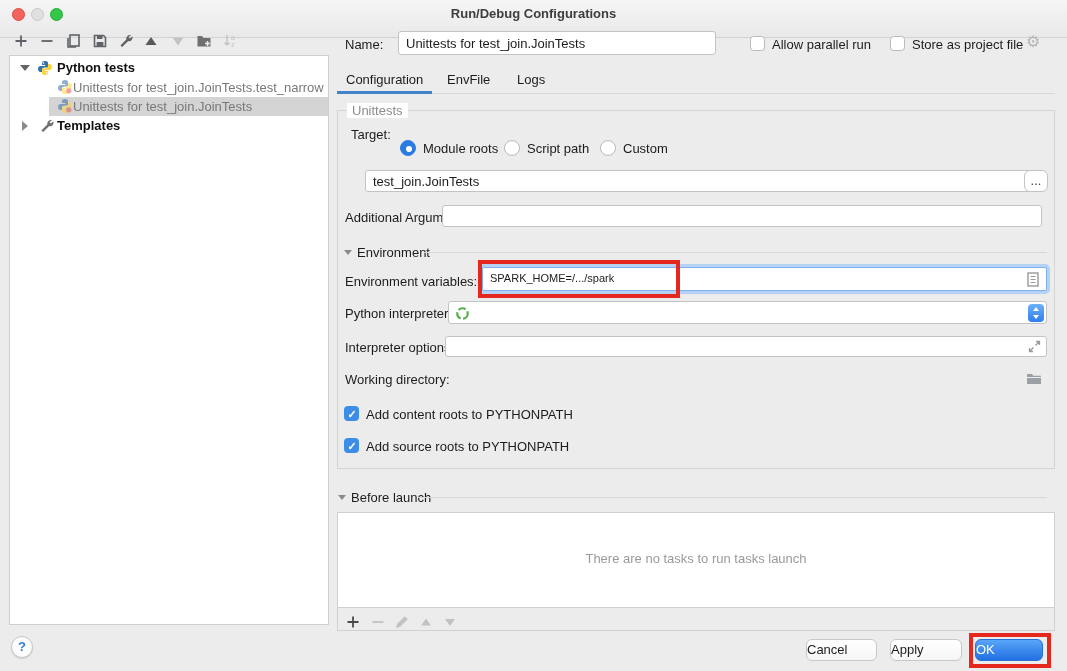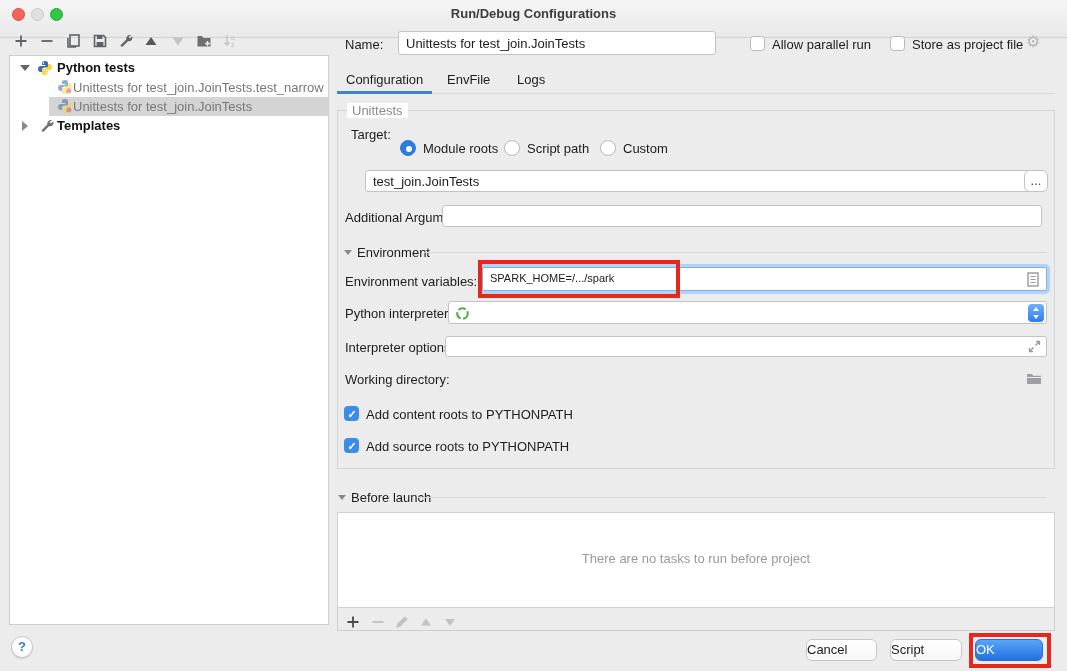--- a/index.html
+++ b/index.html
@@ -314,21 +314,21 @@
   <div class="lbl" style="left:366px;top:407px">Add content roots to PYTHONPATH</div>
   <div class="cb checked" style="left:344px;top:438px"></div>
   <div class="lbl" style="left:366px;top:439px">Add source roots to PYTHONPATH</div>
 
   <span class="sec-caret" style="left:338px;top:495px"></span>
   <div class="lbl" style="left:351px;top:490px">Before launch</div>
   <div class="hline" style="left:418px;top:497px;width:629px"></div>
 
   <div id="bl-panel">
     <div id="bl-white">
-      <div id="bl-empty">There are no tasks to run before project</div>
+      <div id="bl-empty">There are no tasks to run tasks launch</div>
     </div>
     <div class="bli" style="left:7px;top:101px">
       <svg viewBox="0 0 16 16">
           <path d="M8 2.5v11M2.5 8h11" stroke="#4a4a4a" stroke-width="1.8" fill="none"></path>
         </svg>
       </div>
     <div class="bli" style="left:32px;top:101px">
       <svg viewBox="0 0 16 16">
           <path d="M2.5 8h11" stroke="#c2c2c2" stroke-width="1.8" fill="none"></path>
         </svg>
@@ -345,19 +345,19 @@
       </div>
     <div class="bli" style="left:104px;top:101px">
       <svg viewBox="0 0 16 16">
           <path d="M3 5h10l-5 7z" fill="#c2c2c2"></path>
         </svg>
       </div>
   </div>
 
   <div id="help">?</div>
   <button class="btn" style="left:806px;width:71px">Cancel</button>
-  <button class="btn" style="left:890px;width:72px">Script</button>
+  <button class="btn" style="left:890px;width:72px">Apply</button>
   <button class="btn" id="btn-ok" style="left:975px;width:68px">OK</button>
 
   <div class="annot" id="annot-env"></div>
   <div class="annot" id="annot-ok"></div>
 
 </div>
 
 </body></html>

